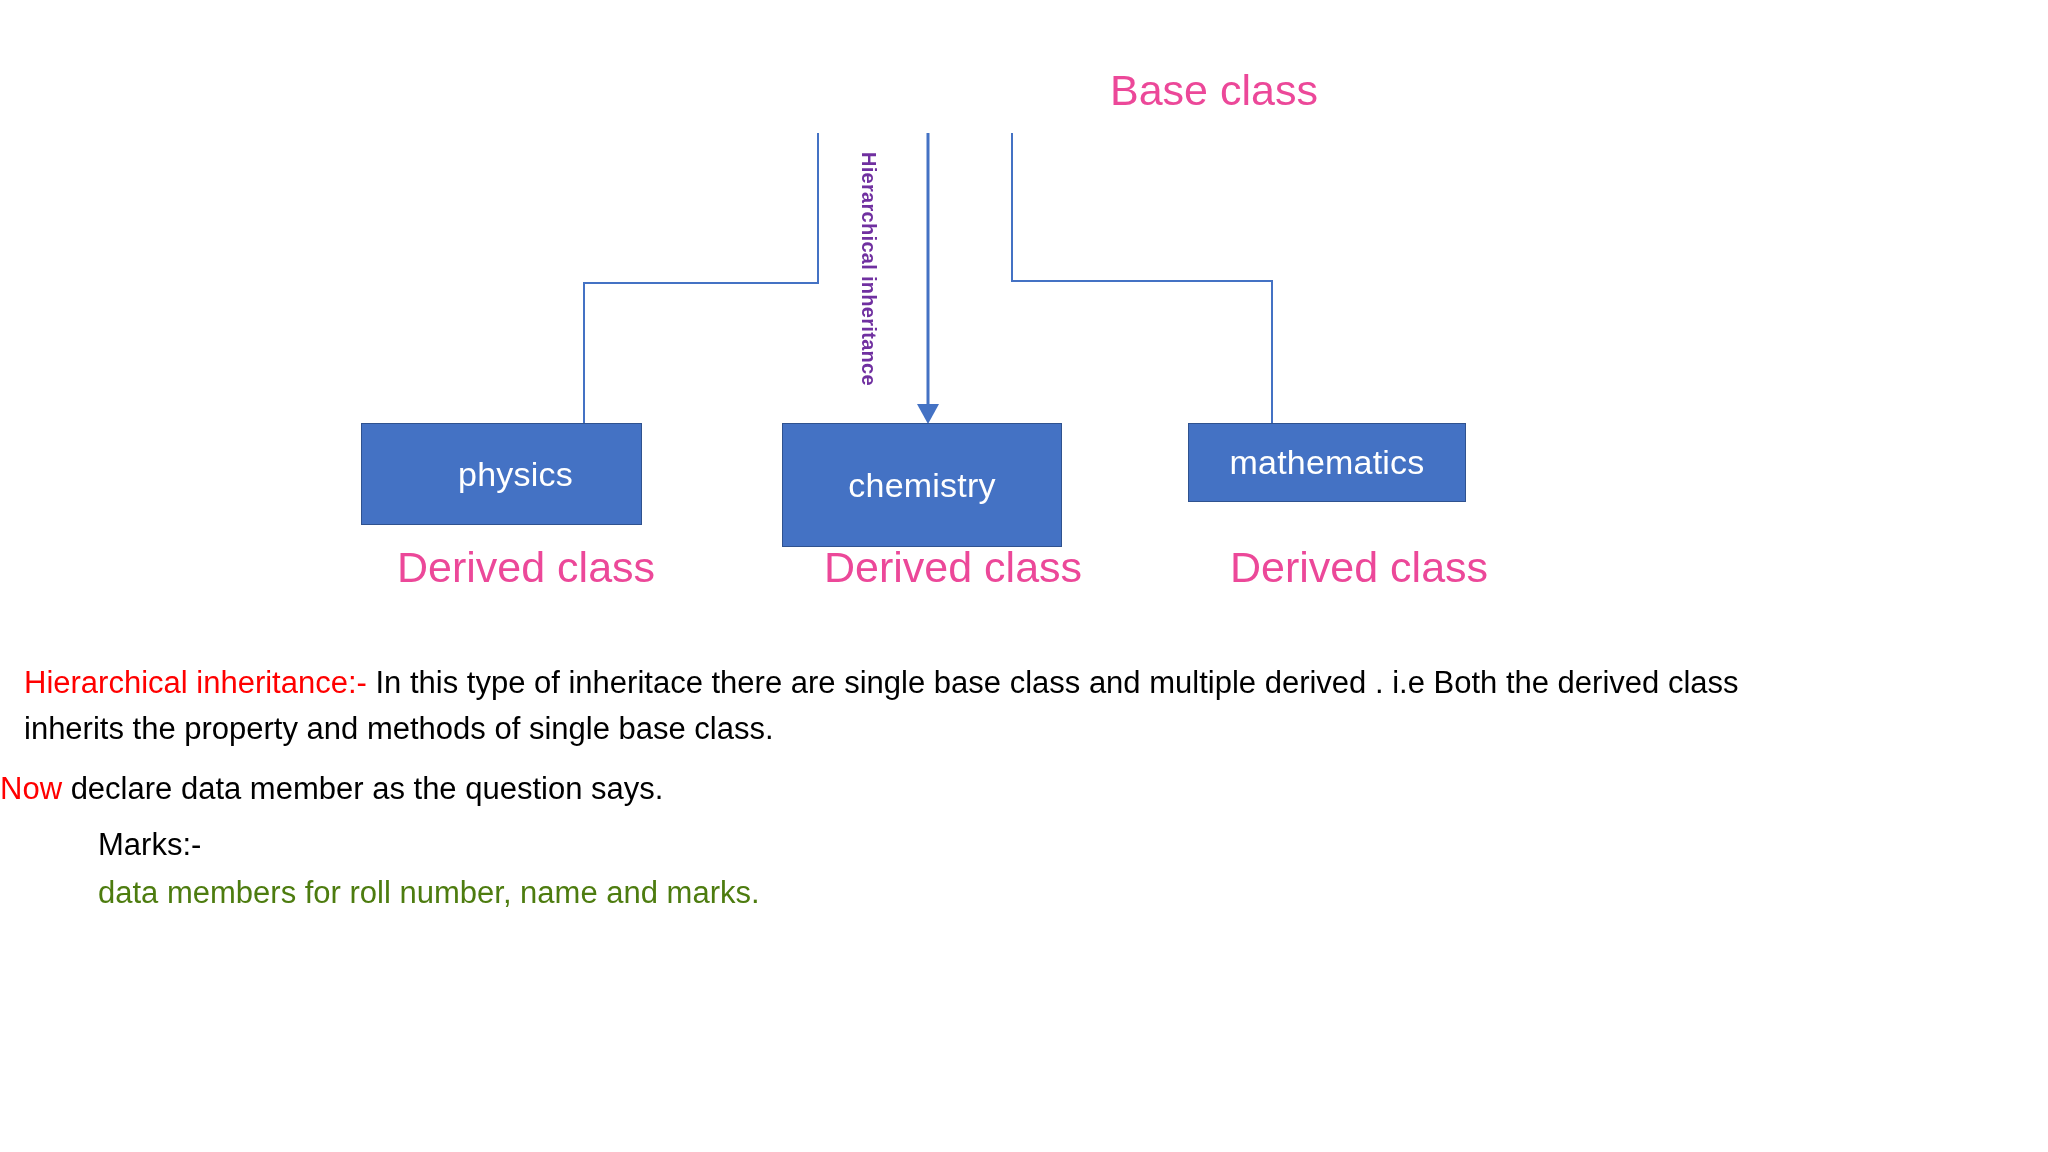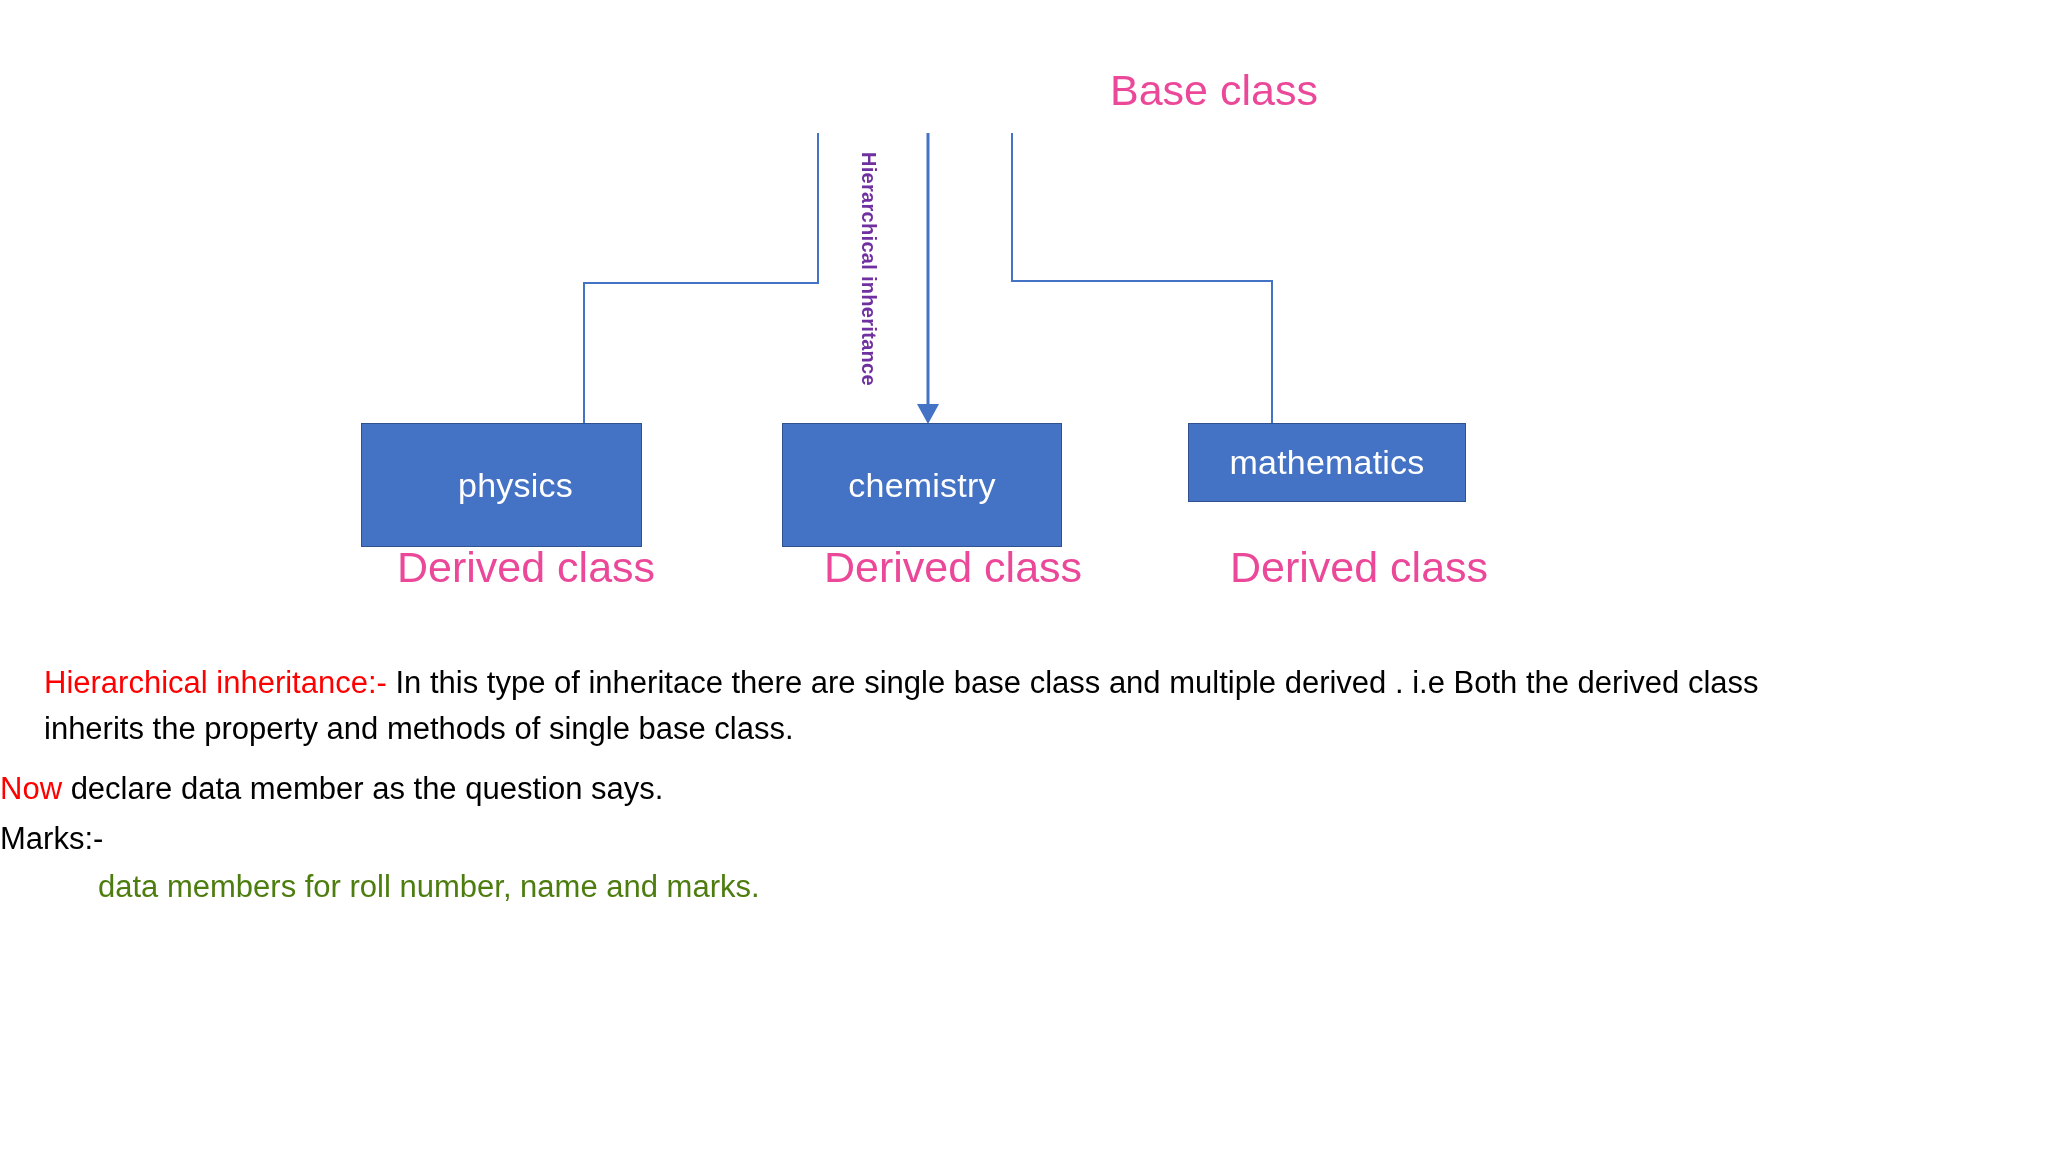--- a/index.html
+++ b/index.html
@@ -38,21 +38,21 @@
     box-sizing: border-box;
     display: flex;
     align-items: center;
     justify-content: center;
     color: #FFFFFF;
     font-size: 34px;
     font-weight: 400;
     letter-spacing: .2px;
   }
   #node-marks   { left: 788px;  top: 32px;  width: 278px; height: 102px; }
-  #node-physics { left: 361px;  top: 423px; width: 281px; height: 124px; padding-left: 28px; }
+  #node-physics { left: 361px;  top: 423px; width: 281px; height: 102px; padding-left: 28px; }
   #node-chem    { left: 782px;  top: 423px; width: 280px; height: 124px; }
   #node-math    { left: 1188px; top: 423px; width: 278px; height: 79px; }
 
   .plain-label {
     position: absolute;
     color: #ec4899;
     font-size: 43px;
     white-space: nowrap;
   }
   #label-base   { left: 1110px; top: 66px; }
@@ -80,23 +80,23 @@
     top: 660px;
     width: 2048px;
     color: #000000;
     font-size: 31px;
     line-height: 46px;
   }
   .para {
     margin: 0;
     white-space: pre-wrap;
   }
-  #para-1 { padding-left: 44px; padding-right: 250px; }
+  #para-1 { padding-left: 24px; padding-right: 250px; }
   #para-2 { margin-top: 14px; }
-  #para-3 { margin-top: 4px; }
+  #para-3 { padding-left: 98px; margin-top: 10px; }
   #para-4 { padding-left: 98px; margin-top: 2px; color: #4d7c0f; }
   .accent-red { color: #FF0000; }
 </style>
 </head>
 <body>
 
 <div id="page">
 
   <div id="diagram-area">
 

